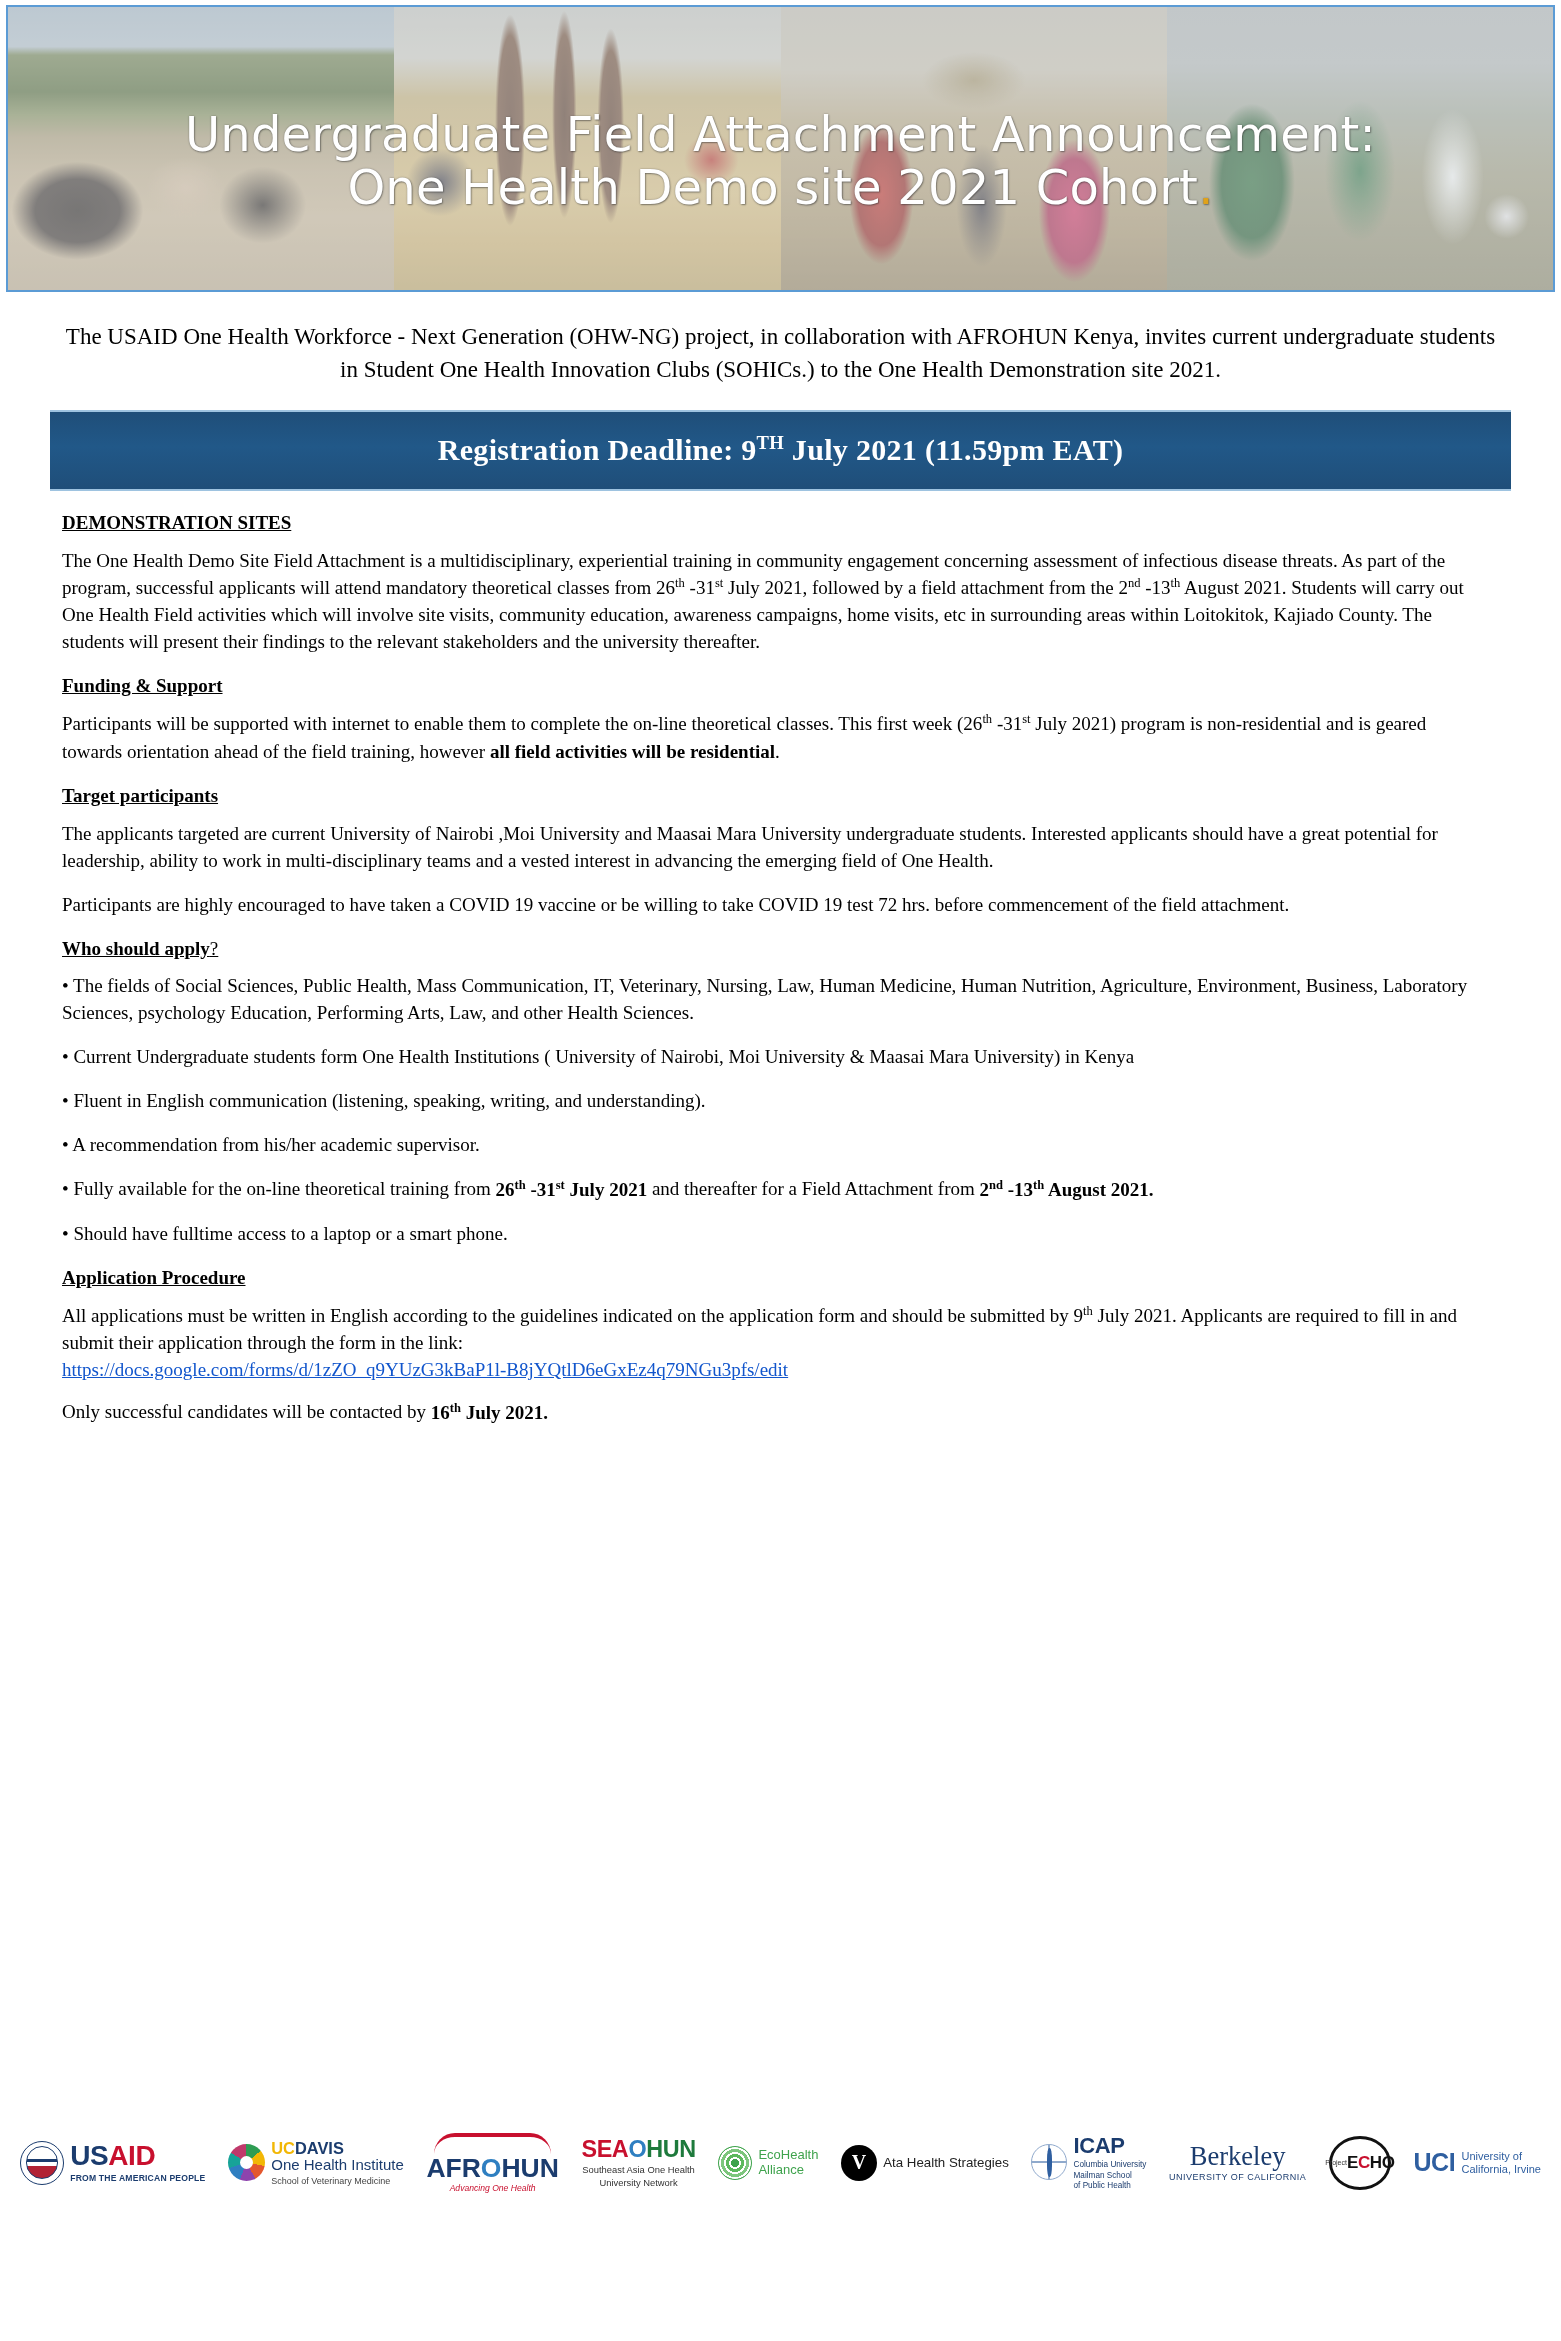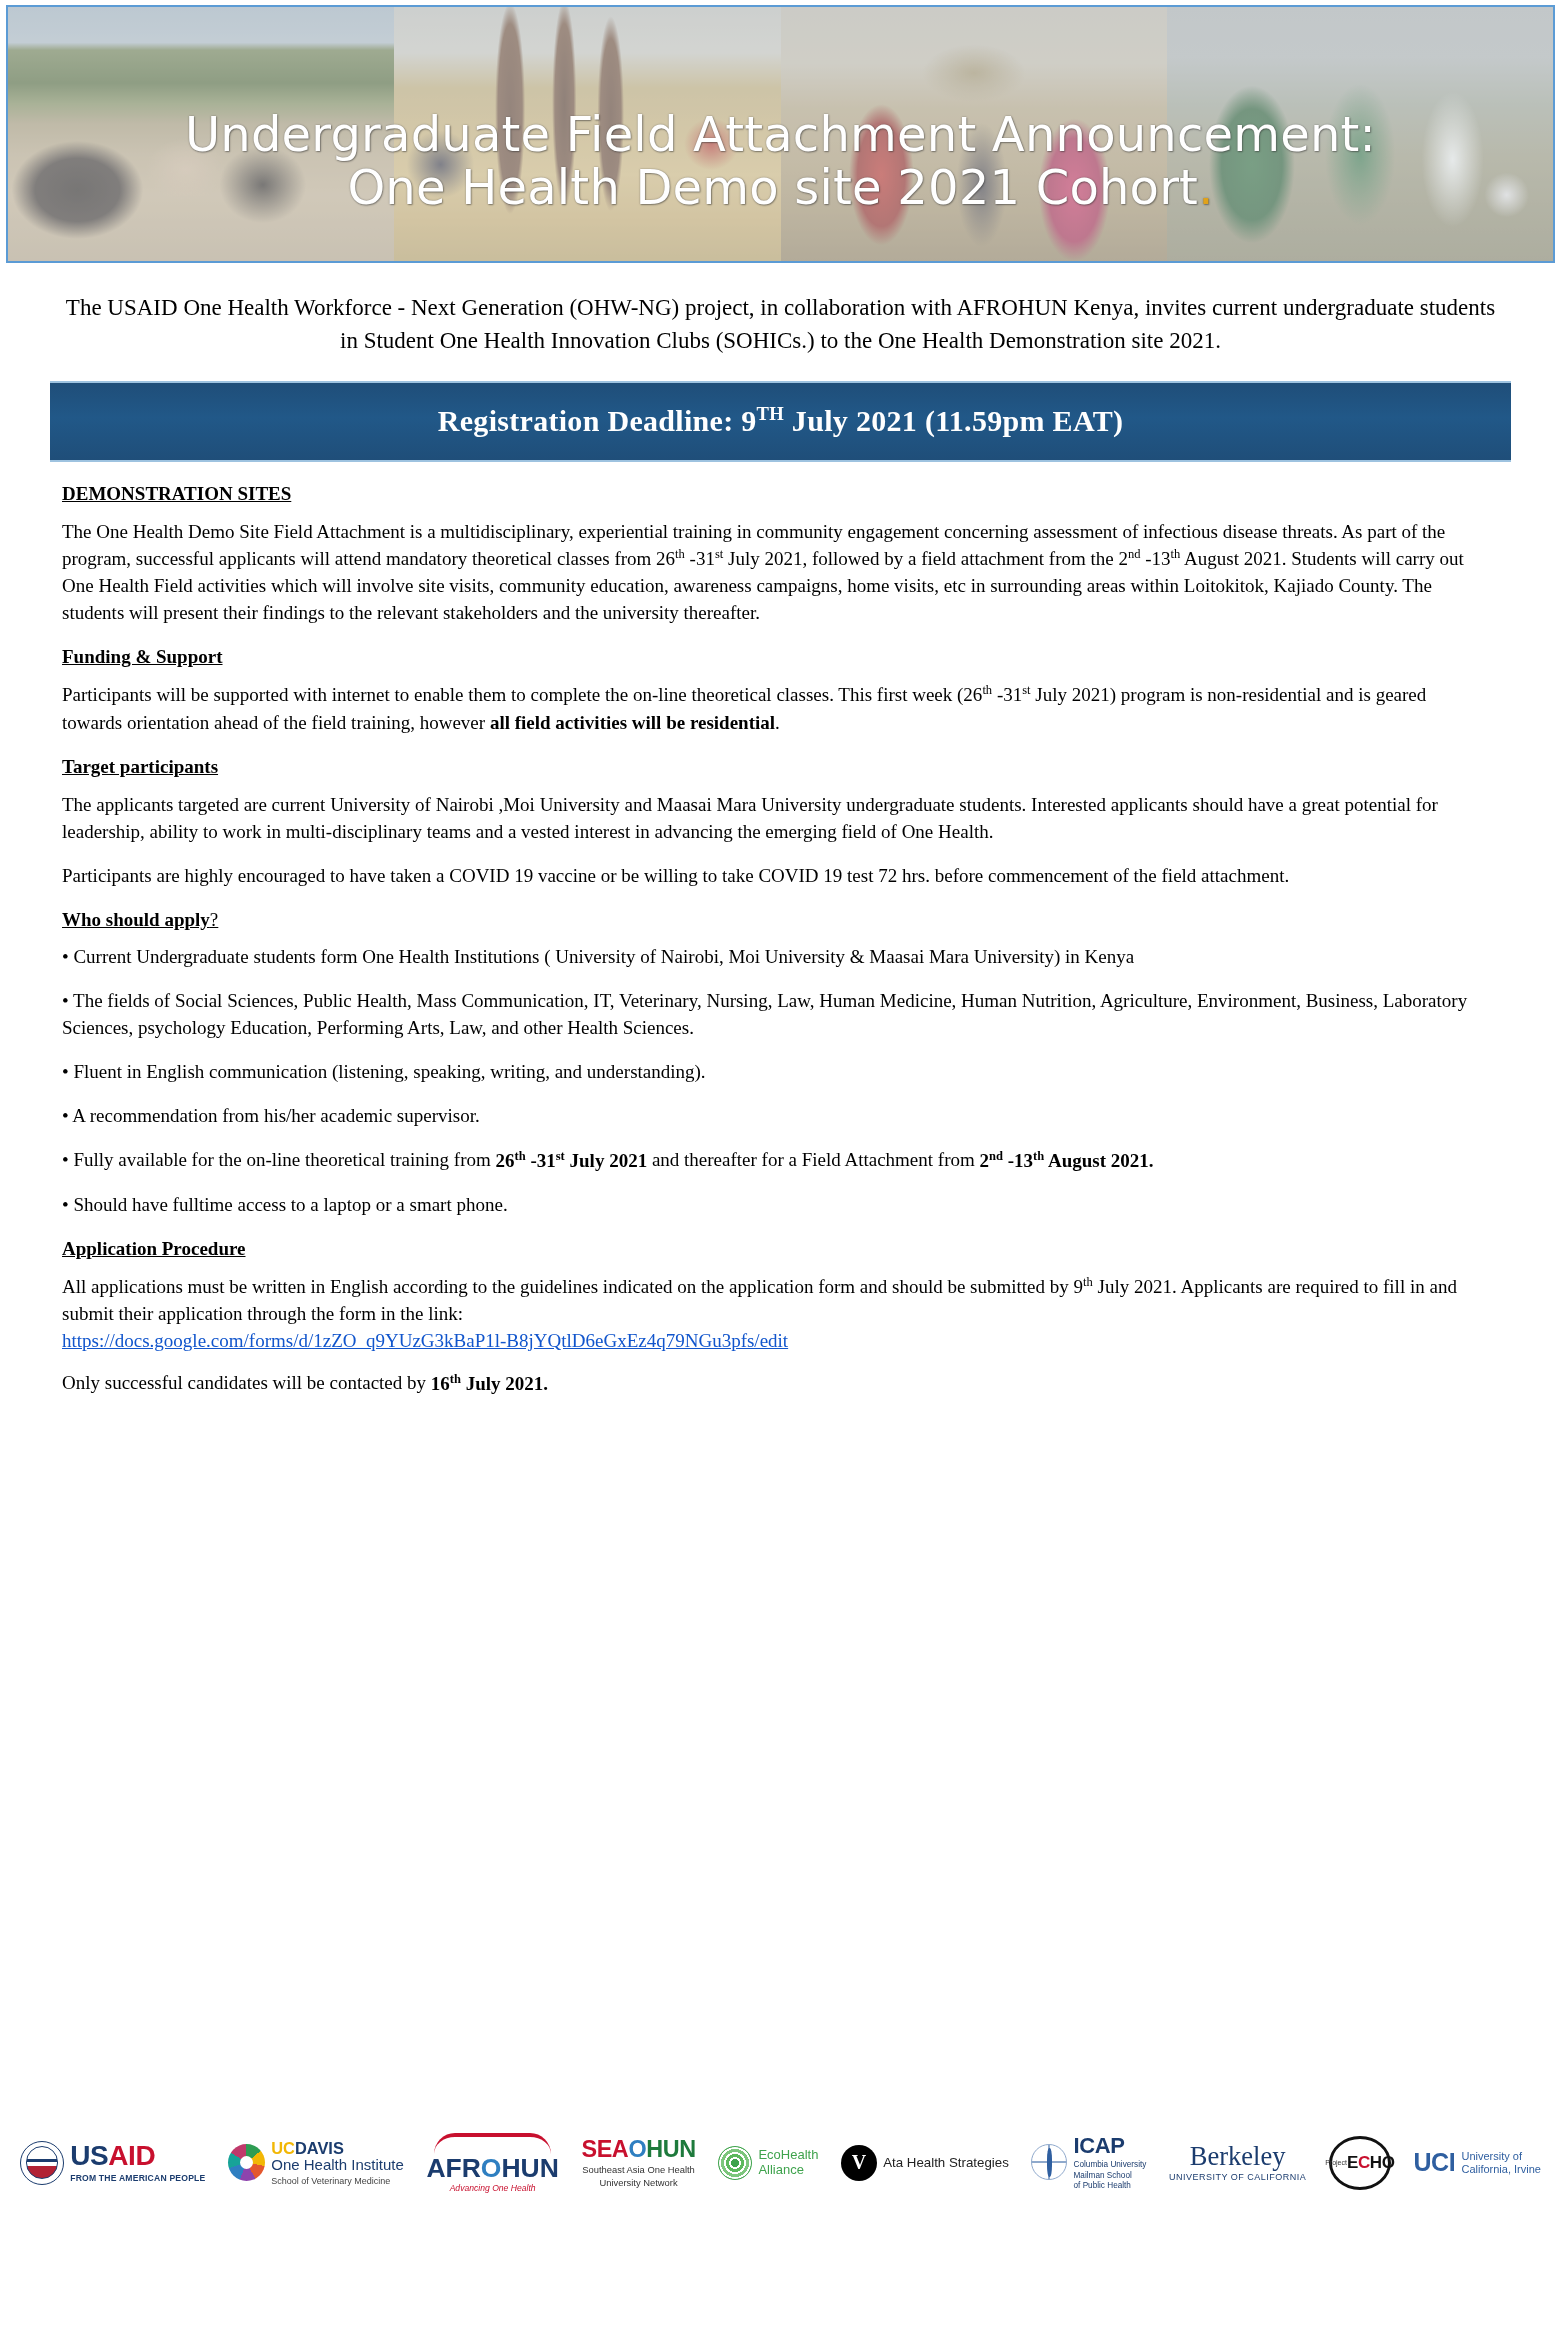--- a/index.html
+++ b/index.html
@@ -13,21 +13,21 @@
     font-family: "Liberation Serif", "DejaVu Serif", serif;
     color: #000000;
     position: relative;
     overflow: hidden;
   }
 
   
   .banner {
     position: relative;
     margin: 4.7px 6.2px 0 6.2px;
-    height: 258px;
+    height: 287px;
     border: 2.3px solid #5b9bd5;
     box-sizing: border-box;
     overflow: hidden;
     background: #4c1d95;
   }
   .photo-strip {
     position: absolute;
     inset: 0;
     display: flex;
   }
@@ -346,22 +346,22 @@
   </div>
 
   <div class="sec">
     <h3>Target participants</h3>
     <p>The applicants targeted are current University of Nairobi ,Moi University and Maasai Mara University undergraduate students. Interested applicants should have a great potential for leadership, ability to work in multi-disciplinary teams and a vested interest in advancing the emerging field of One Health.</p>
     <p>Participants are highly encouraged to have taken a COVID 19 vaccine or be willing to take COVID 19 test 72 hrs. before commencement of the field attachment.</p>
   </div>
 
   <div class="sec">
     <h3><span>Who should apply</span><span class="plain">?</span></h3>
+    <p>• The fields of Social Sciences, Public Health, Mass Communication, IT, Veterinary, Nursing, Law, Human Medicine, Human Nutrition, Agriculture, Environment, Business, Laboratory Sciences, psychology Education, Performing Arts, Law, and other Health Sciences.</p>
     <p>• Current Undergraduate students form One Health Institutions ( University of Nairobi, Moi University &amp; Maasai Mara University) in Kenya</p>
-    <p>• The fields of Social Sciences, Public Health, Mass Communication, IT, Veterinary, Nursing, Law, Human Medicine, Human Nutrition, Agriculture, Environment, Business, Laboratory Sciences, psychology Education, Performing Arts, Law, and other Health Sciences.</p>
     <p> • Fluent in English communication (listening, speaking, writing, and understanding).</p>
     <p> • A recommendation from his/her academic supervisor.</p>
     <p><span>• Fully available for the on-line theoretical training from </span><b><span>26</span><sup>th</sup><span> -31</span><sup>st</sup><span> July 2021</span></b><span> and thereafter for a Field Attachment from </span><b><span>2</span><sup>nd</sup><span> -13</span><sup>th</sup><span> August 2021.</span></b></p>
     <p>• Should have fulltime access to a laptop or a smart phone.</p>
   </div>
 
   <div class="sec">
     <h3>Application Procedure</h3>
     <p class="tight"><span>All applications must be written in English according to the guidelines indicated on the application form and should be submitted by 9</span><sup>th</sup><span> July 2021. Applicants are required to fill in and submit their application through the form in the link:</span><br><a class="link" href="#">https://docs.google.com/forms/d/1zZO_q9YUzG3kBaP1l-B8jYQtlD6eGxEz4q79NGu3pfs/edit</a></p>
     <p><span>Only successful candidates will be contacted by </span><b><span>16</span><sup>th</sup><span> July 2021.</span></b></p>

